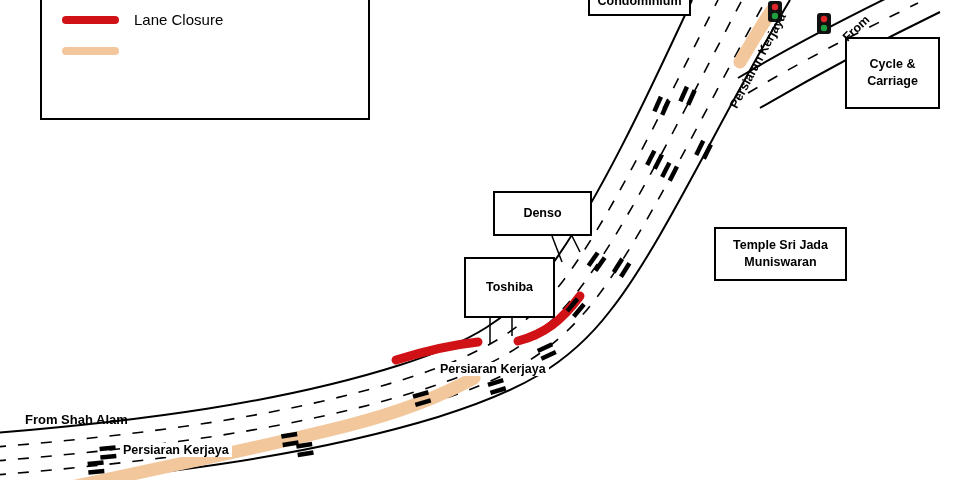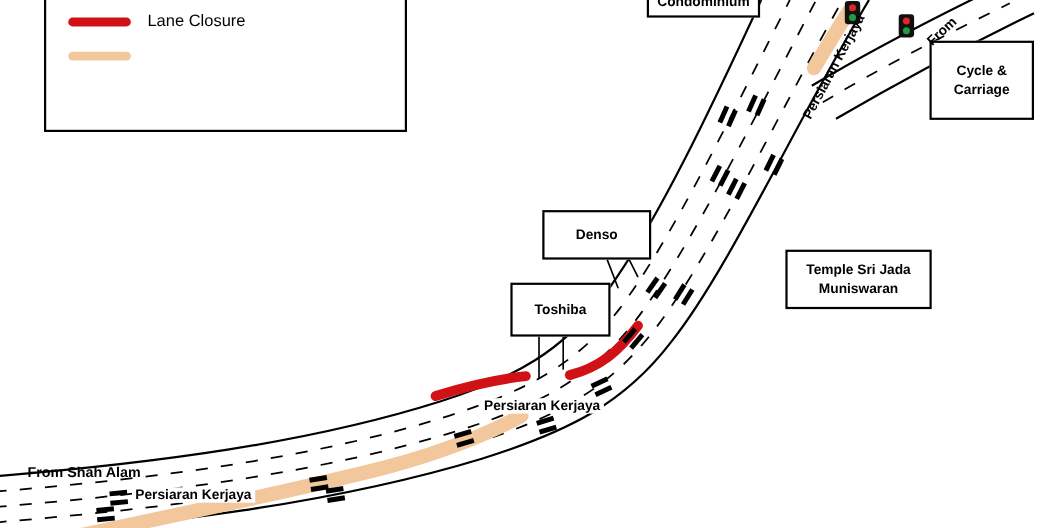--- a/index.html
+++ b/index.html
@@ -148,23 +148,23 @@
     </div>
     <div class="legend-row">
       <span class="swatch" style="background: rgb(243, 199, 156);"></span>
     </div>
   </div>
 
   <div class="place-box cut" style="left:588px;top:-30px;width:103px;height:46px;">Condominium</div>
   <div class="place-box" style="left:845px;top:37px;width:95px;height:72px;">Cycle &amp;
 Carriage</div>
   <div class="place-box" style="left:493px;top:191px;width:99px;height:45px;">Denso</div>
-  <div class="place-box" style="left:464px;top:257px;width:91px;height:49px;">Toshiba</div>
+  <div class="place-box" style="left:464px;top:257px;width:91px;height:61px;">Toshiba</div>
   <div class="place-box" style="left:699px;top:227px;width:133px;height:54px;margin-left:15px;">Temple Sri Jada
 Muniswaran</div>
 
-  <div class="road-label" style="left:25px;top:412px;margin-top:10px;">From Shah Alam</div>
+  <div class="road-label" style="left:25px;top:412px;">From Shah Alam</div>
   <div class="road-label masked" style="left:120px;top:443px;">Persiaran Kerjaya</div>
   <div class="road-label masked" style="left:437px;top:362px;">Persiaran Kerjaya</div>
   <div class="road-label rot62" style="left:727px;top:104px;">Persiaran Kerjaya</div>
   <div class="road-label rot43" style="left:840px;top:34px;">From</div>
 
 </div>
 
 </body></html>

